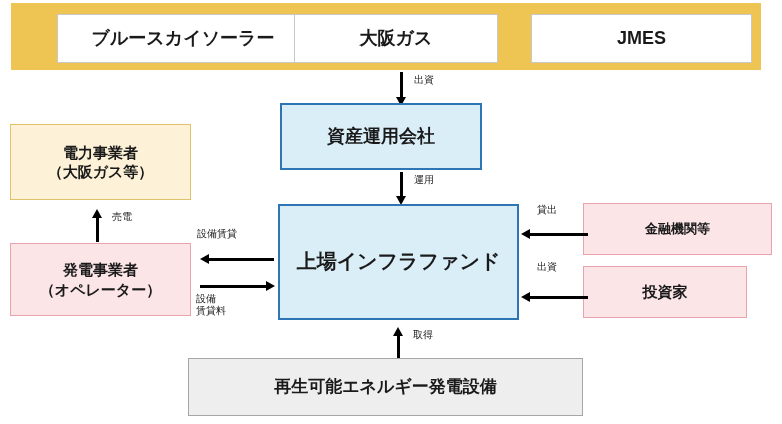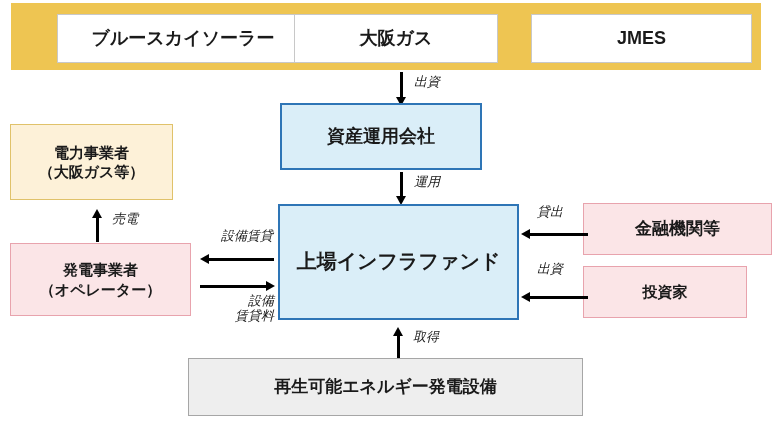--- a/index.html
+++ b/index.html
@@ -63,36 +63,36 @@
   }
   .fund {
     left: 278px; top: 204px; width: 241px; height: 116px;
     font-size: 20px;
   }
 
   
   .cream {
     background: #fdf1d8;
     border: 1px solid #e0c26a;
-    left: 10px; top: 124px; width: 163px; height: 76px;
+    left: 10px; top: 124px; width: 181px; height: 76px;
     font-size: 15px;
   }
 
   
   .pink {
     background: #fbe5e7;
     border: 1px solid #e8a3ad;
   }
   .operator {
     left: 10px; top: 243px; width: 181px; height: 73px;
     font-size: 15px;
   }
   .bank {
     left: 583px; top: 203px; width: 189px; height: 52px;
-    font-size: 17px;
+    font-size: 13px;
   }
   .investor {
     left: 583px; top: 266px; width: 164px; height: 52px;
     font-size: 15px;
   }
 
   
   .gray {
     background: #eeeeee;
     border: 1px solid #a6a6a6;
@@ -149,27 +149,26 @@
     top: -4px;
     width: 0; height: 0;
     border-top: 5.5px solid transparent;
     border-bottom: 5.5px solid transparent;
     border-left: 9px solid #000000;
   }
 
   
   .alabel {
     position: absolute;
-    font-size: 13px;
+    font-size: 10px;
     color: #1a1a1a;
     font-weight: normal;
     white-space: pre-line;
     line-height: 1.18;
-    text-align: right;
-    font-style: italic;
+    text-align: left;
   }
 </style>
 </head>
 <body>
 
 <div id="canvas">
 
   <div class="banner">
     <div class="box banner-box bb0">ブルースカイソーラー</div>
     <div class="box banner-box bb1">大阪ガス</div>

